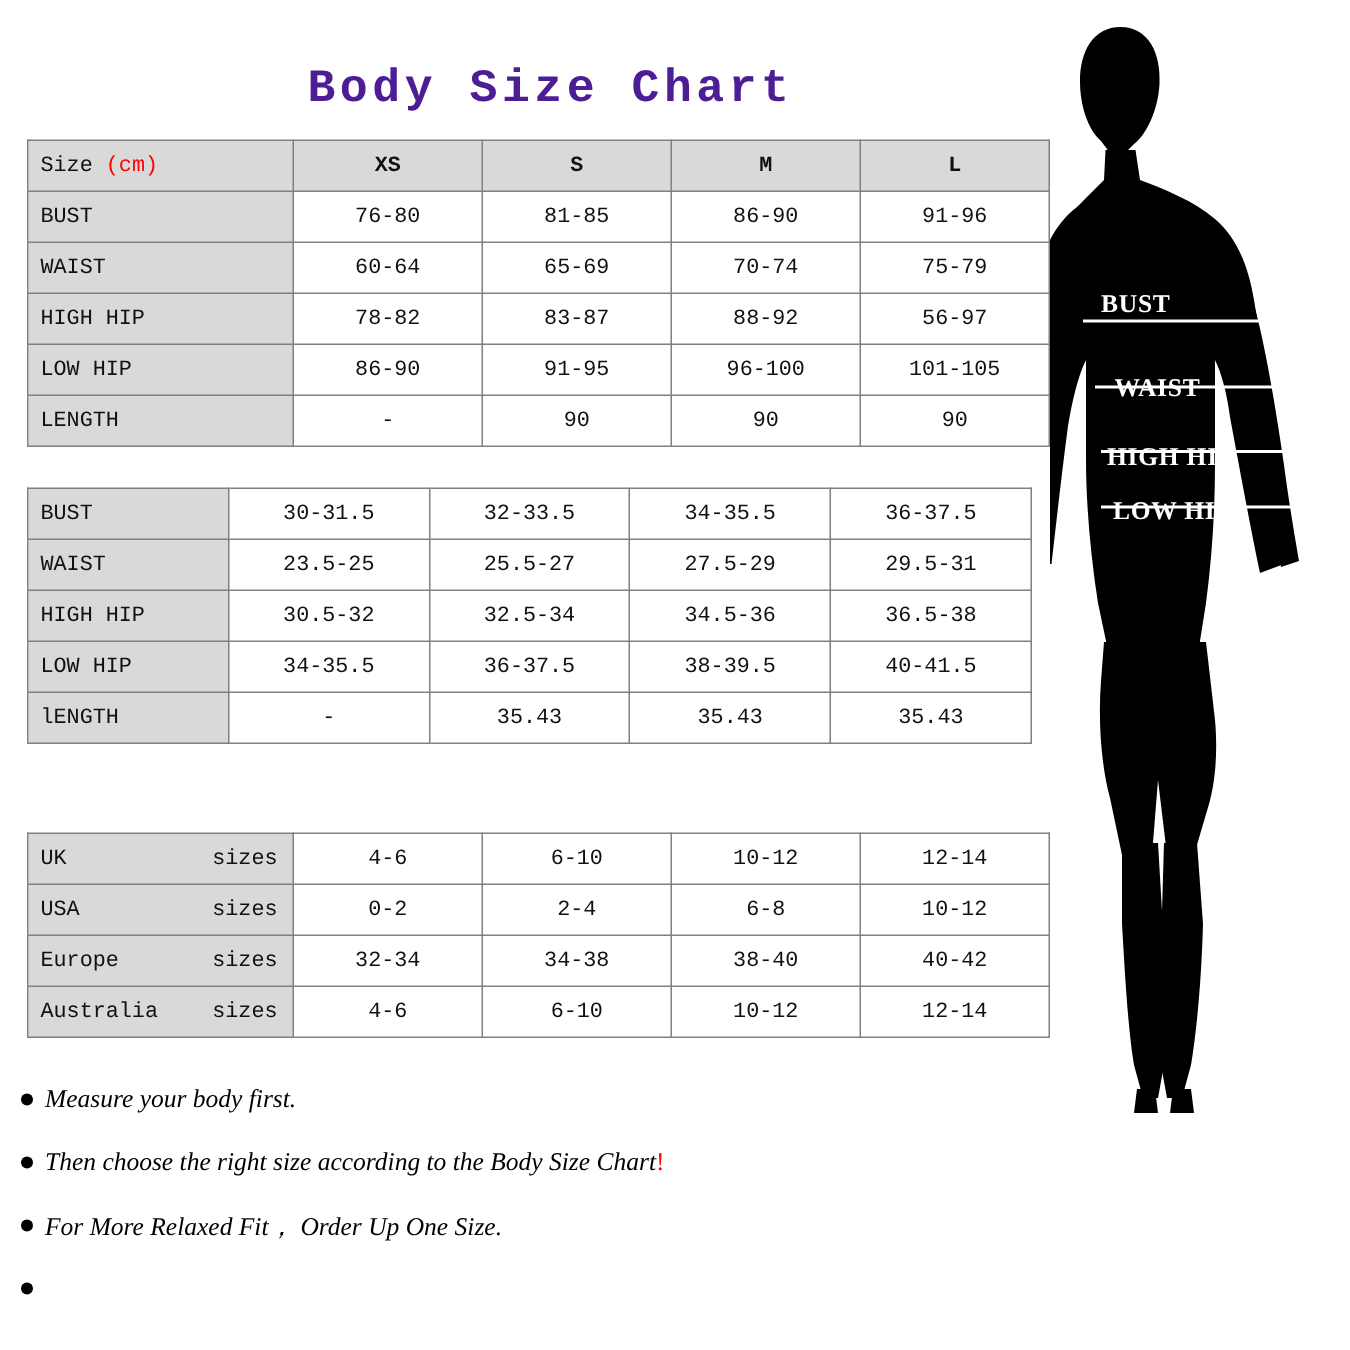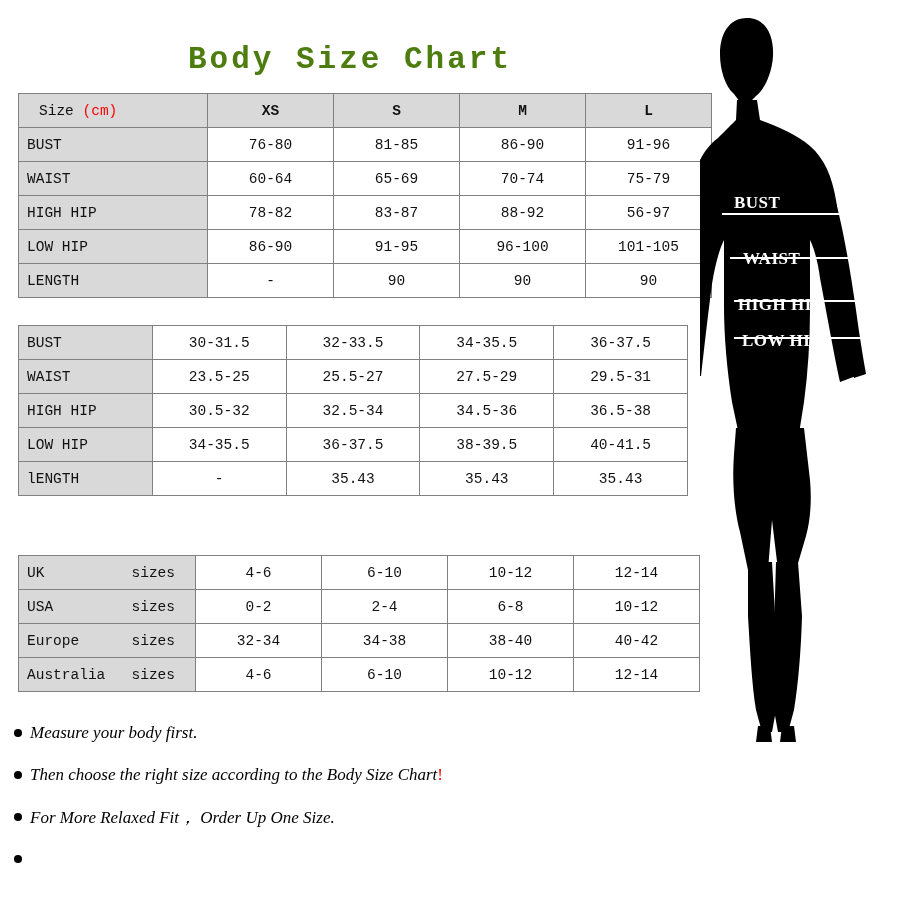--- a/index.html
+++ b/index.html
@@ -17,25 +17,25 @@
   #page {
     position: absolute;
     inset: 0;
     width: 900px;
     height: 900px;
   }
 
   
   .title {
     position: absolute;
-    left: 0;
+    left: 17px;
     top: 42px;
     width: 700px;
     text-align: center;
-    color: #4d7c0f;
+    color: #4c1d95;
     font-family: "Liberation Mono", monospace;
     font-size: 31px;
     font-weight: bold;
     letter-spacing: 3px;
   }
 
   
   .tbl {
     position: absolute;
     border-collapse: collapse;
@@ -47,21 +47,21 @@
   .tbl td {
     border: 1px solid #808080;
     height: 33px;
     text-align: center;
     vertical-align: middle;
     padding: 0;
   }
   .tbl td.head {
     background: #d9d9d9;
     text-align: left;
-    padding-left: 20px;
+    padding-left: 8px;
   }
   .tbl td.hcell {
     background: #d9d9d9;
     font-weight: bold;
   }
   .tbl td.rowlabel {
     background: #d9d9d9;
     text-align: left;
     padding-left: 8px;
   }
@@ -69,21 +69,21 @@
     color: #ff0000;
   }
 
   #table-cm { left: 18px; top: 93px; width: 670px; }
   #table-inch { left: 18px; top: 325px; width: 670px; }
   #table-intl { left: 18px; top: 555px; width: 670px; }
 
   .intl-label {
     display: flex;
     justify-content: space-between;
-    padding-right: 20px;
+    padding-right: 10px;
   }
 
   
   .notes {
     position: absolute;
     left: 14px;
     top: 712px;
     width: 680px;
   }
   .note {

